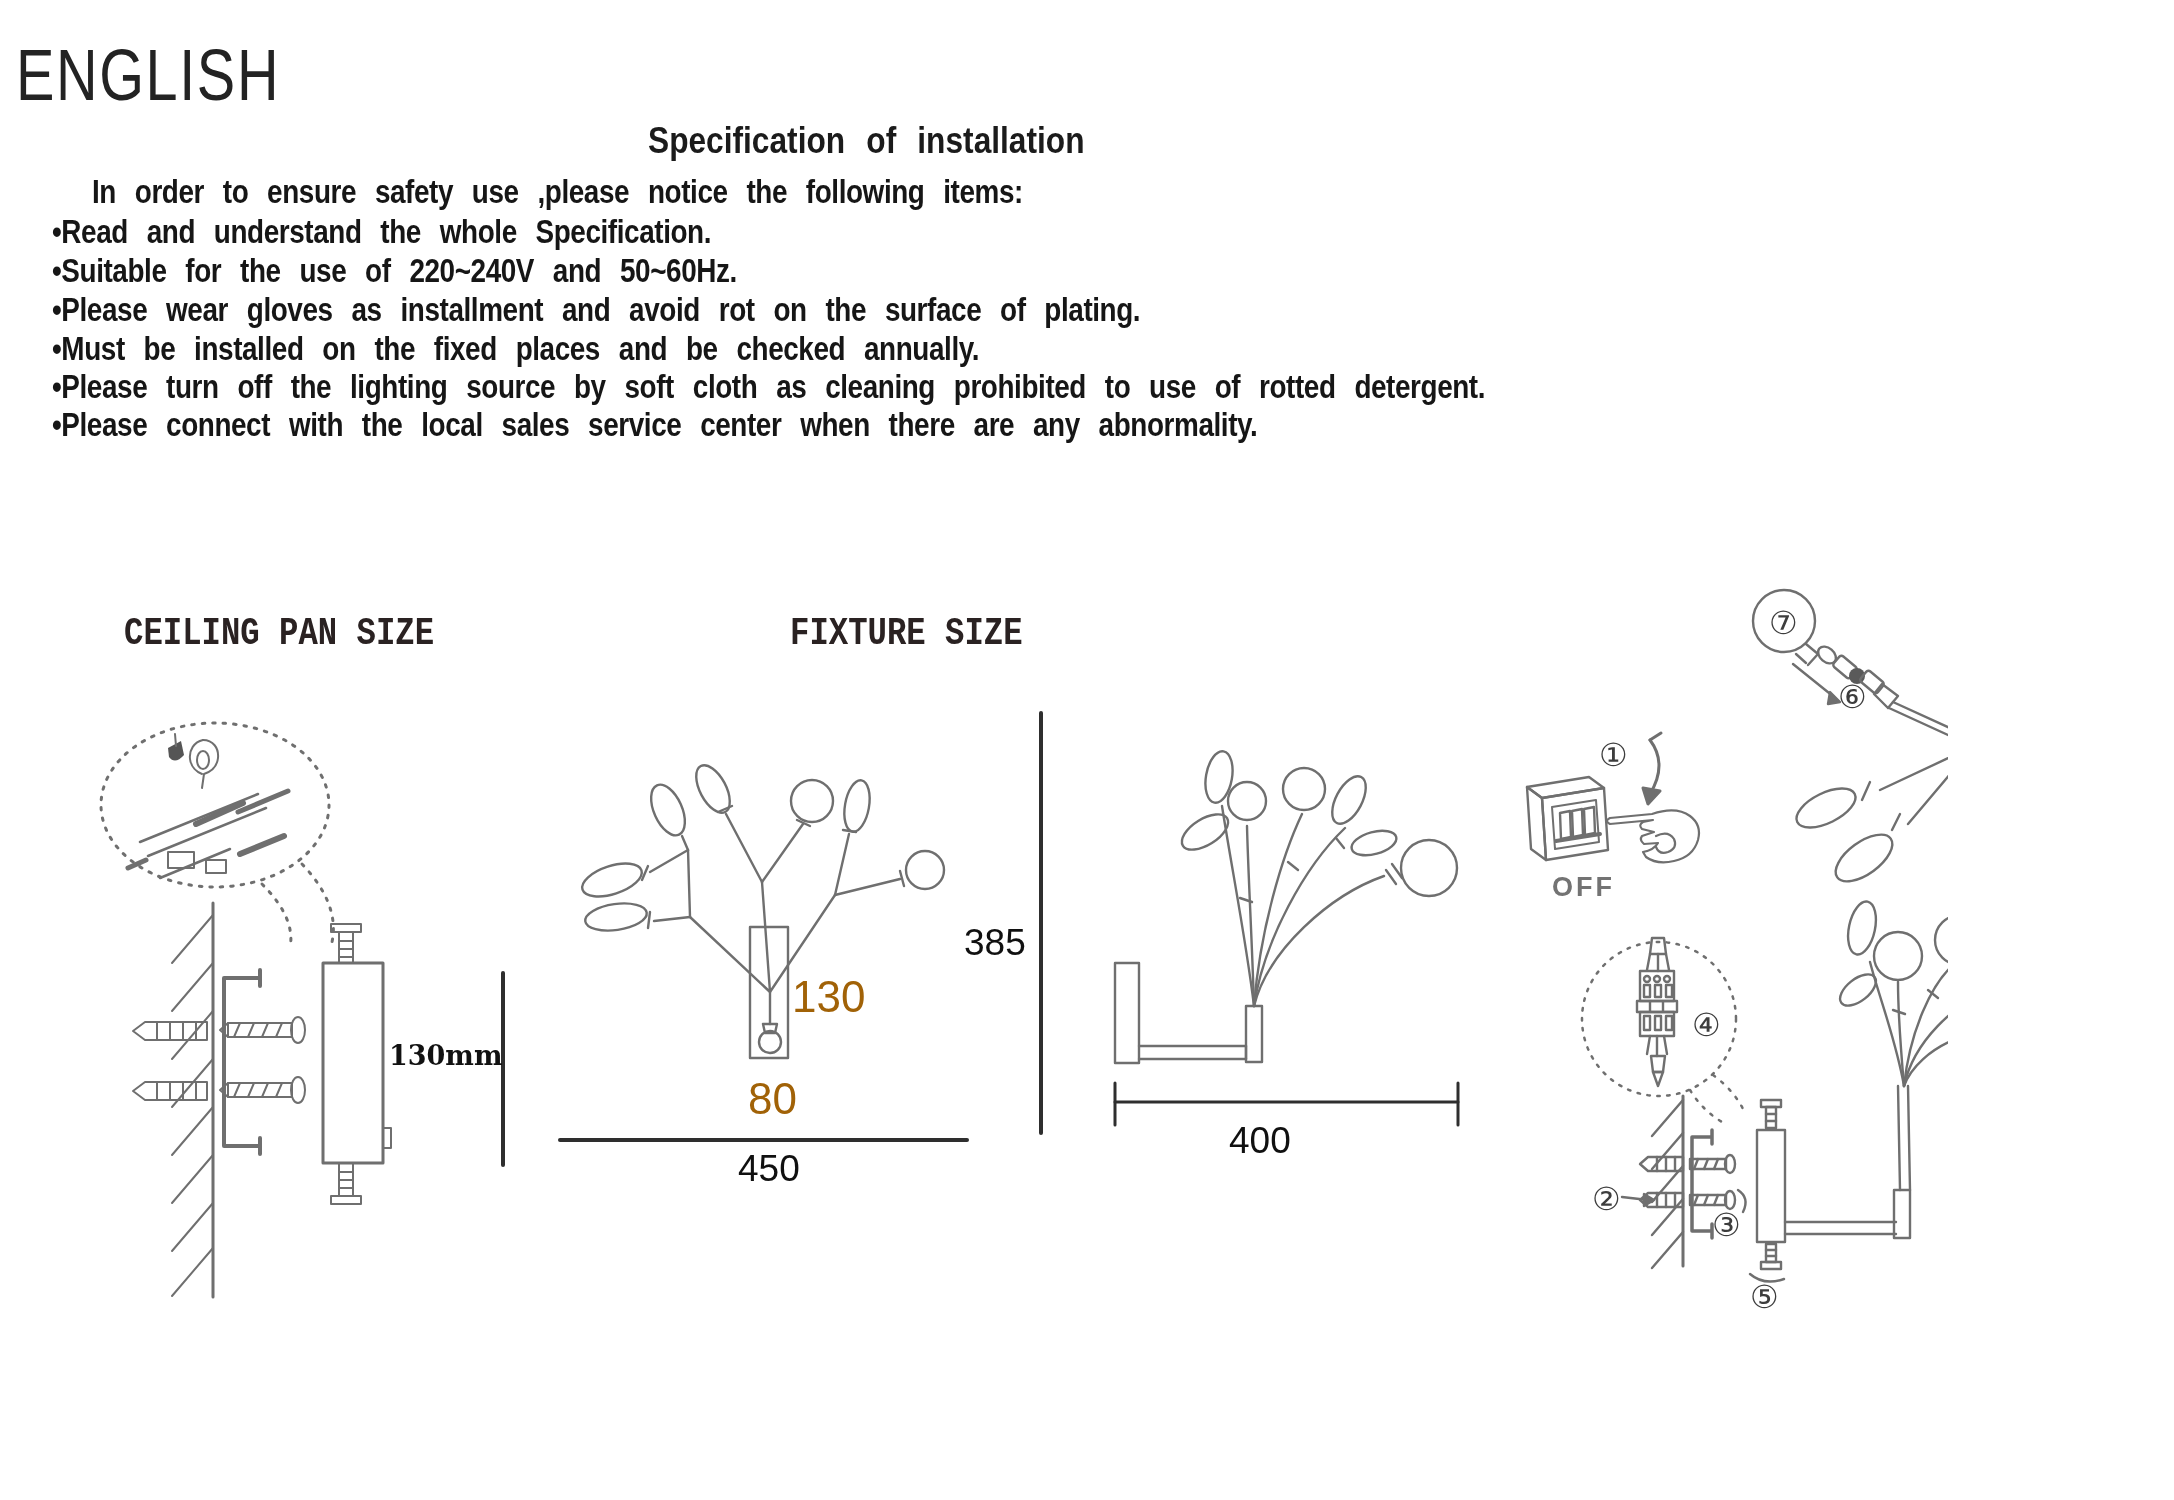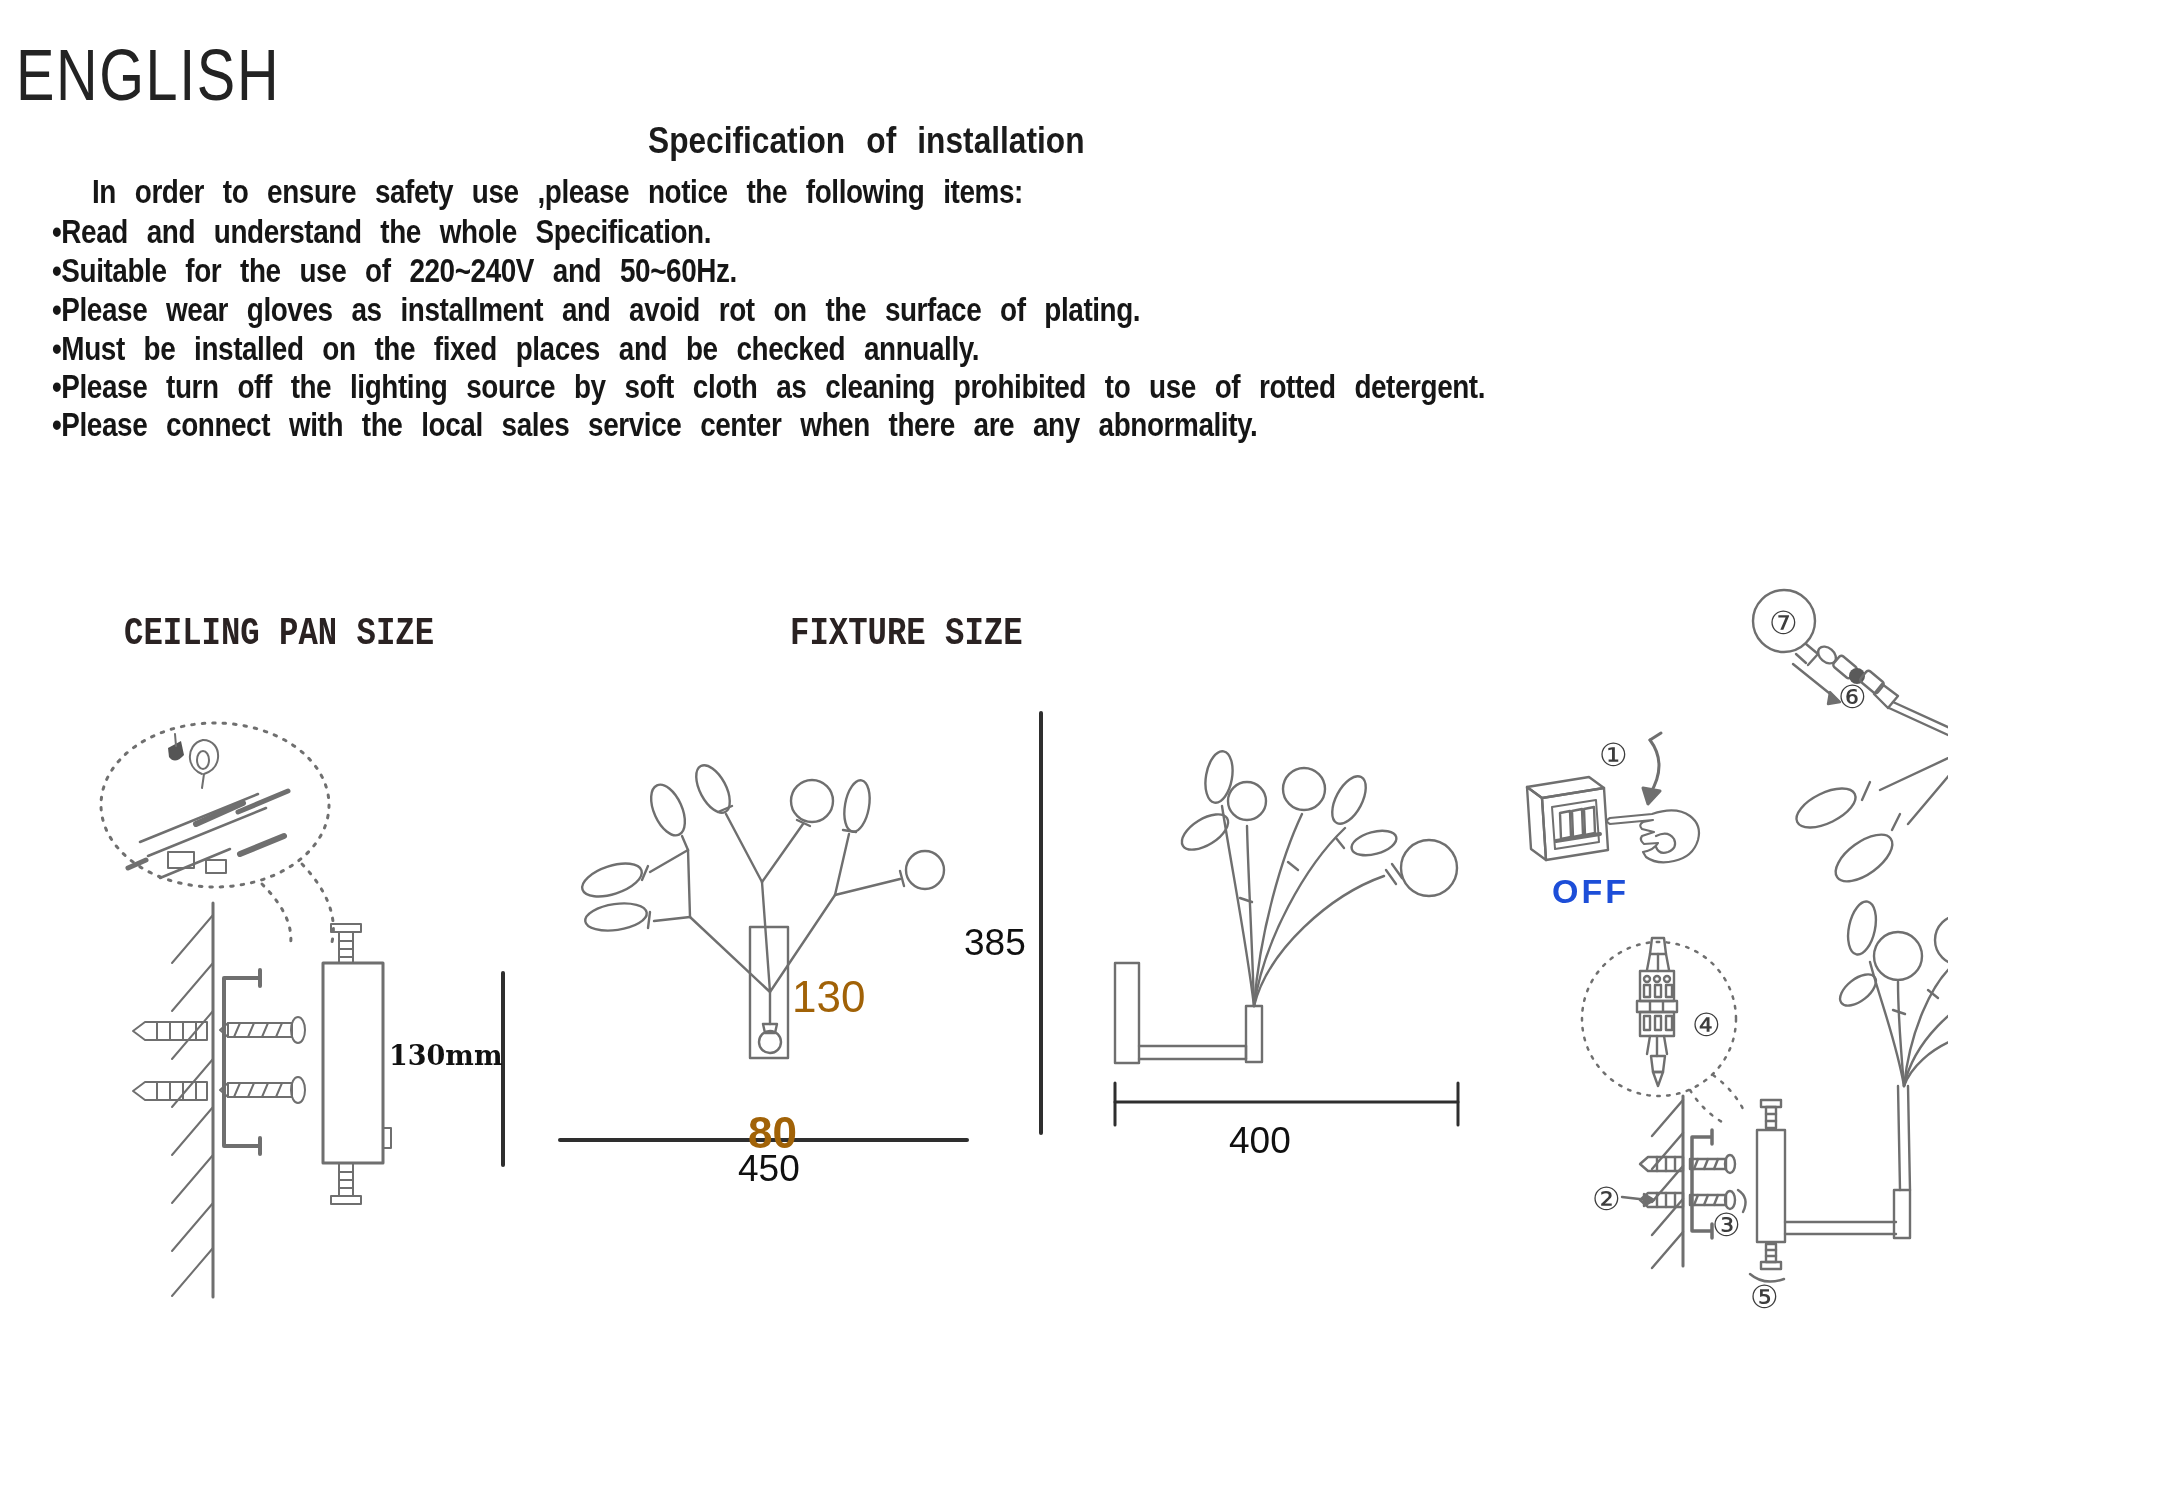--- a/index.html
+++ b/index.html
@@ -10,21 +10,21 @@
          transform:scaleX(0.80);transform-origin:left top;}
   .h1{font-size:36px;font-weight:700;letter-spacing:0;word-spacing:14px;
       transform:scaleX(0.88);transform-origin:left top;}
   .bodyline{font-size:34px;font-weight:700;word-spacing:14px;letter-spacing:-0.5px;
             transform:scaleX(0.82);transform-origin:left top;color:#161616;}
   .sec{font-family:"Liberation Mono",monospace;font-weight:700;font-size:38px;color:#2a2222;
        transform:scaleX(0.85);transform-origin:left top;}
   .dim{font-size:37px;font-weight:400;color:#101010;}
   .dim-sm{font-size:44px;font-weight:400;color:#a16207;}
   .serifdim{font-family:"DejaVu Serif","Liberation Serif",serif;font-weight:700;font-size:27px;color:#111;}
-  .switchlabel{font-size:34px;font-weight:700;letter-spacing:3px;color:#1d4ed8;}
+  .switchlabel{font-size:27px;font-weight:700;letter-spacing:3px;color:#737373;}
   .circ{font-size:32px;font-weight:400;color:#3d3d3d;}
   .footer{font-size:36px;font-weight:400;color:#101010;}
   svg.art{position:absolute;left:0;top:0;}
 </style>
 </head>
 <body>
 
 <div class="page">
 
   <svg class="art" width="2174" height="1500" viewBox="0 0 2174 1500" fill="none" stroke="#6f6f6f" stroke-width="2" stroke-linecap="round" stroke-linejoin="round">
@@ -351,21 +351,21 @@
   <div class="abs bodyline" style="left:52px;top:329px;">•Must be installed on the fixed places and be checked annually.</div>
   <div class="abs bodyline" style="left:52px;top:367px;">•Please turn off the lighting source by soft cloth as cleaning prohibited to use of rotted detergent.</div>
   <div class="abs bodyline" style="left:52px;top:405px;">•Please connect with the local sales service center when there are any abnormality.</div>
 
   <div class="abs sec" style="left:124px;top:612px;">CEILING PAN SIZE</div>
   <div class="abs sec" style="left:790px;top:612px;">FIXTURE SIZE</div>
 
   <div class="abs serifdim" style="left:389px;top:1040px;">130mm</div>
 
   <div class="abs dim-sm" style="left:792px;top:972px;">130</div>
-  <div class="abs dim-sm" style="left:748px;top:1108px;font-weight:bold;">80</div>
+  <div class="abs dim-sm" style="left:748px;top:1074px;">80</div>
   <div class="abs dim" style="left:738px;top:1148px;">450</div>
   <div class="abs dim" style="left:964px;top:922px;">385</div>
   <div class="abs dim" style="left:1229px;top:1120px;">400</div>
 
   <div class="abs switchlabel" style="left:1552px;top:872px;">OFF</div>
   <div class="abs switchlabel" style="left:1956px;top:1322px;margin-left:36px;">ON</div>
 
   <div class="abs circ" style="left:1599px;top:736px;">①</div>
   <div class="abs circ" style="left:1592px;top:1180px;">②</div>
   <div class="abs circ" style="left:1712px;top:1206px;">③</div>

